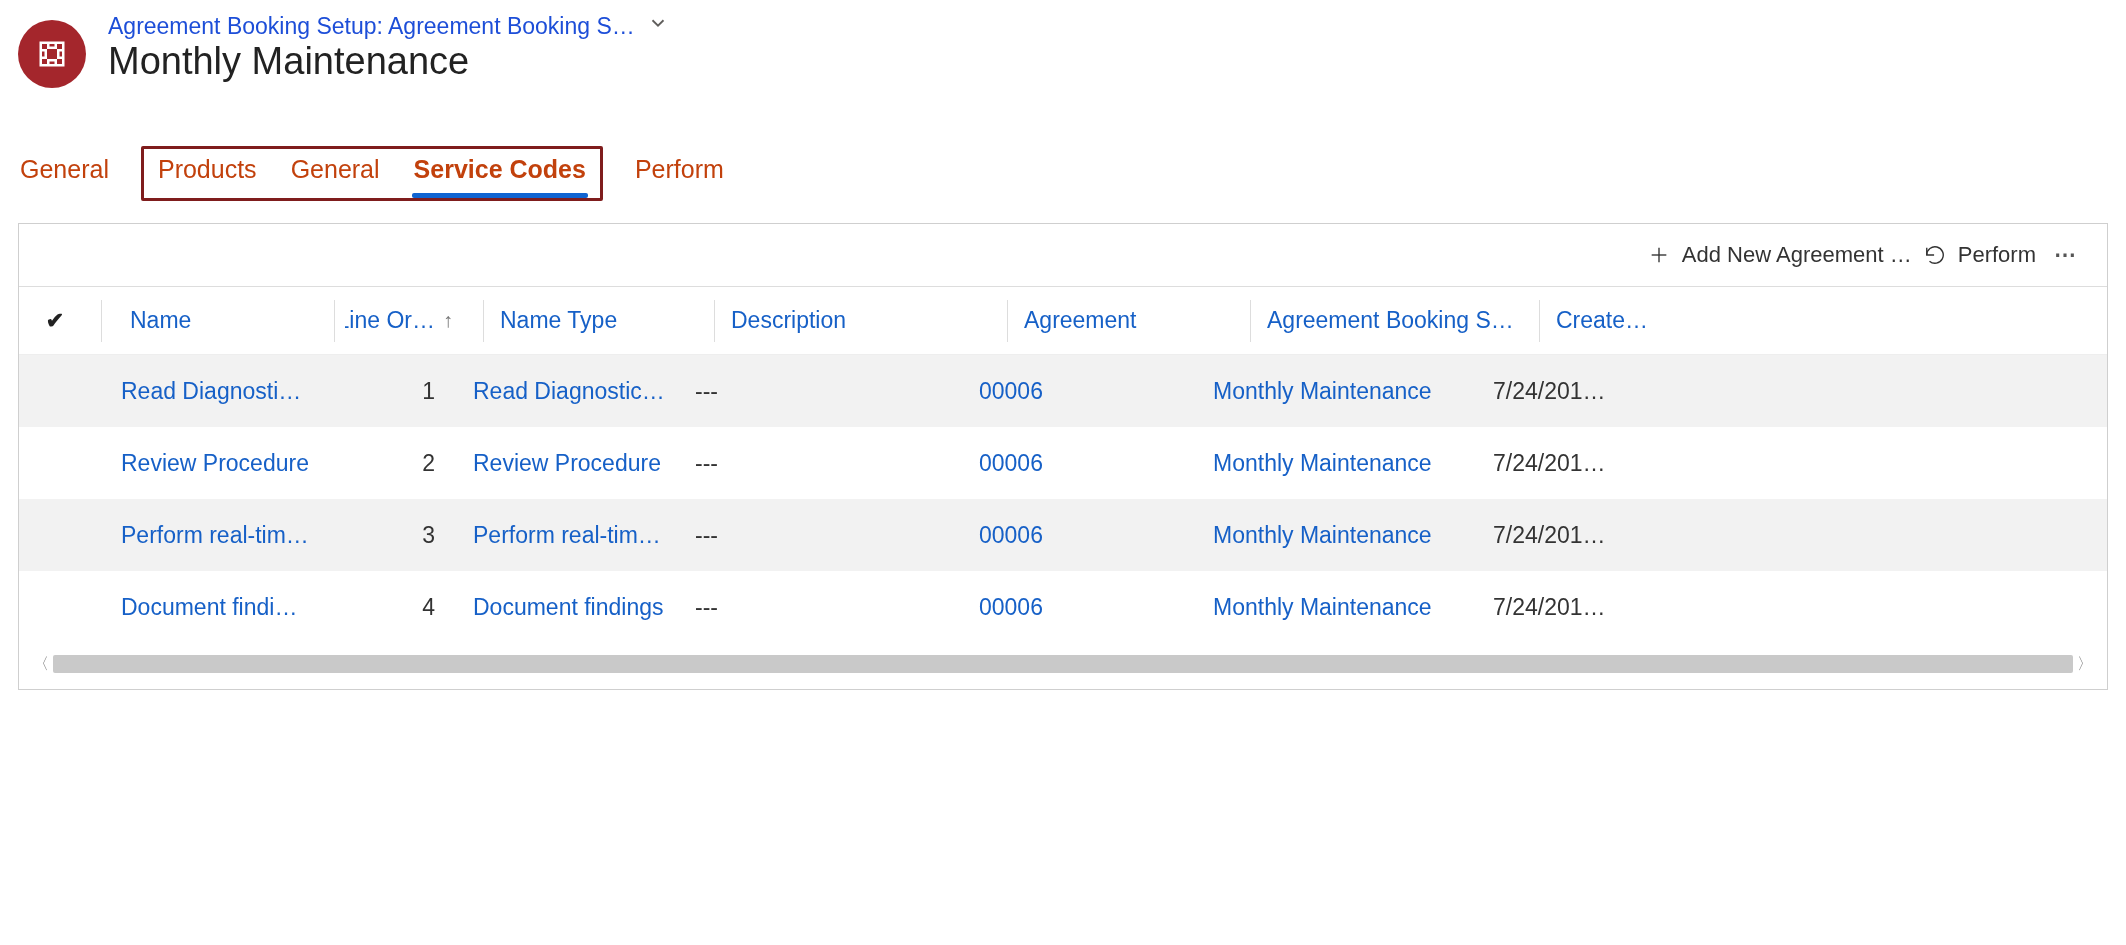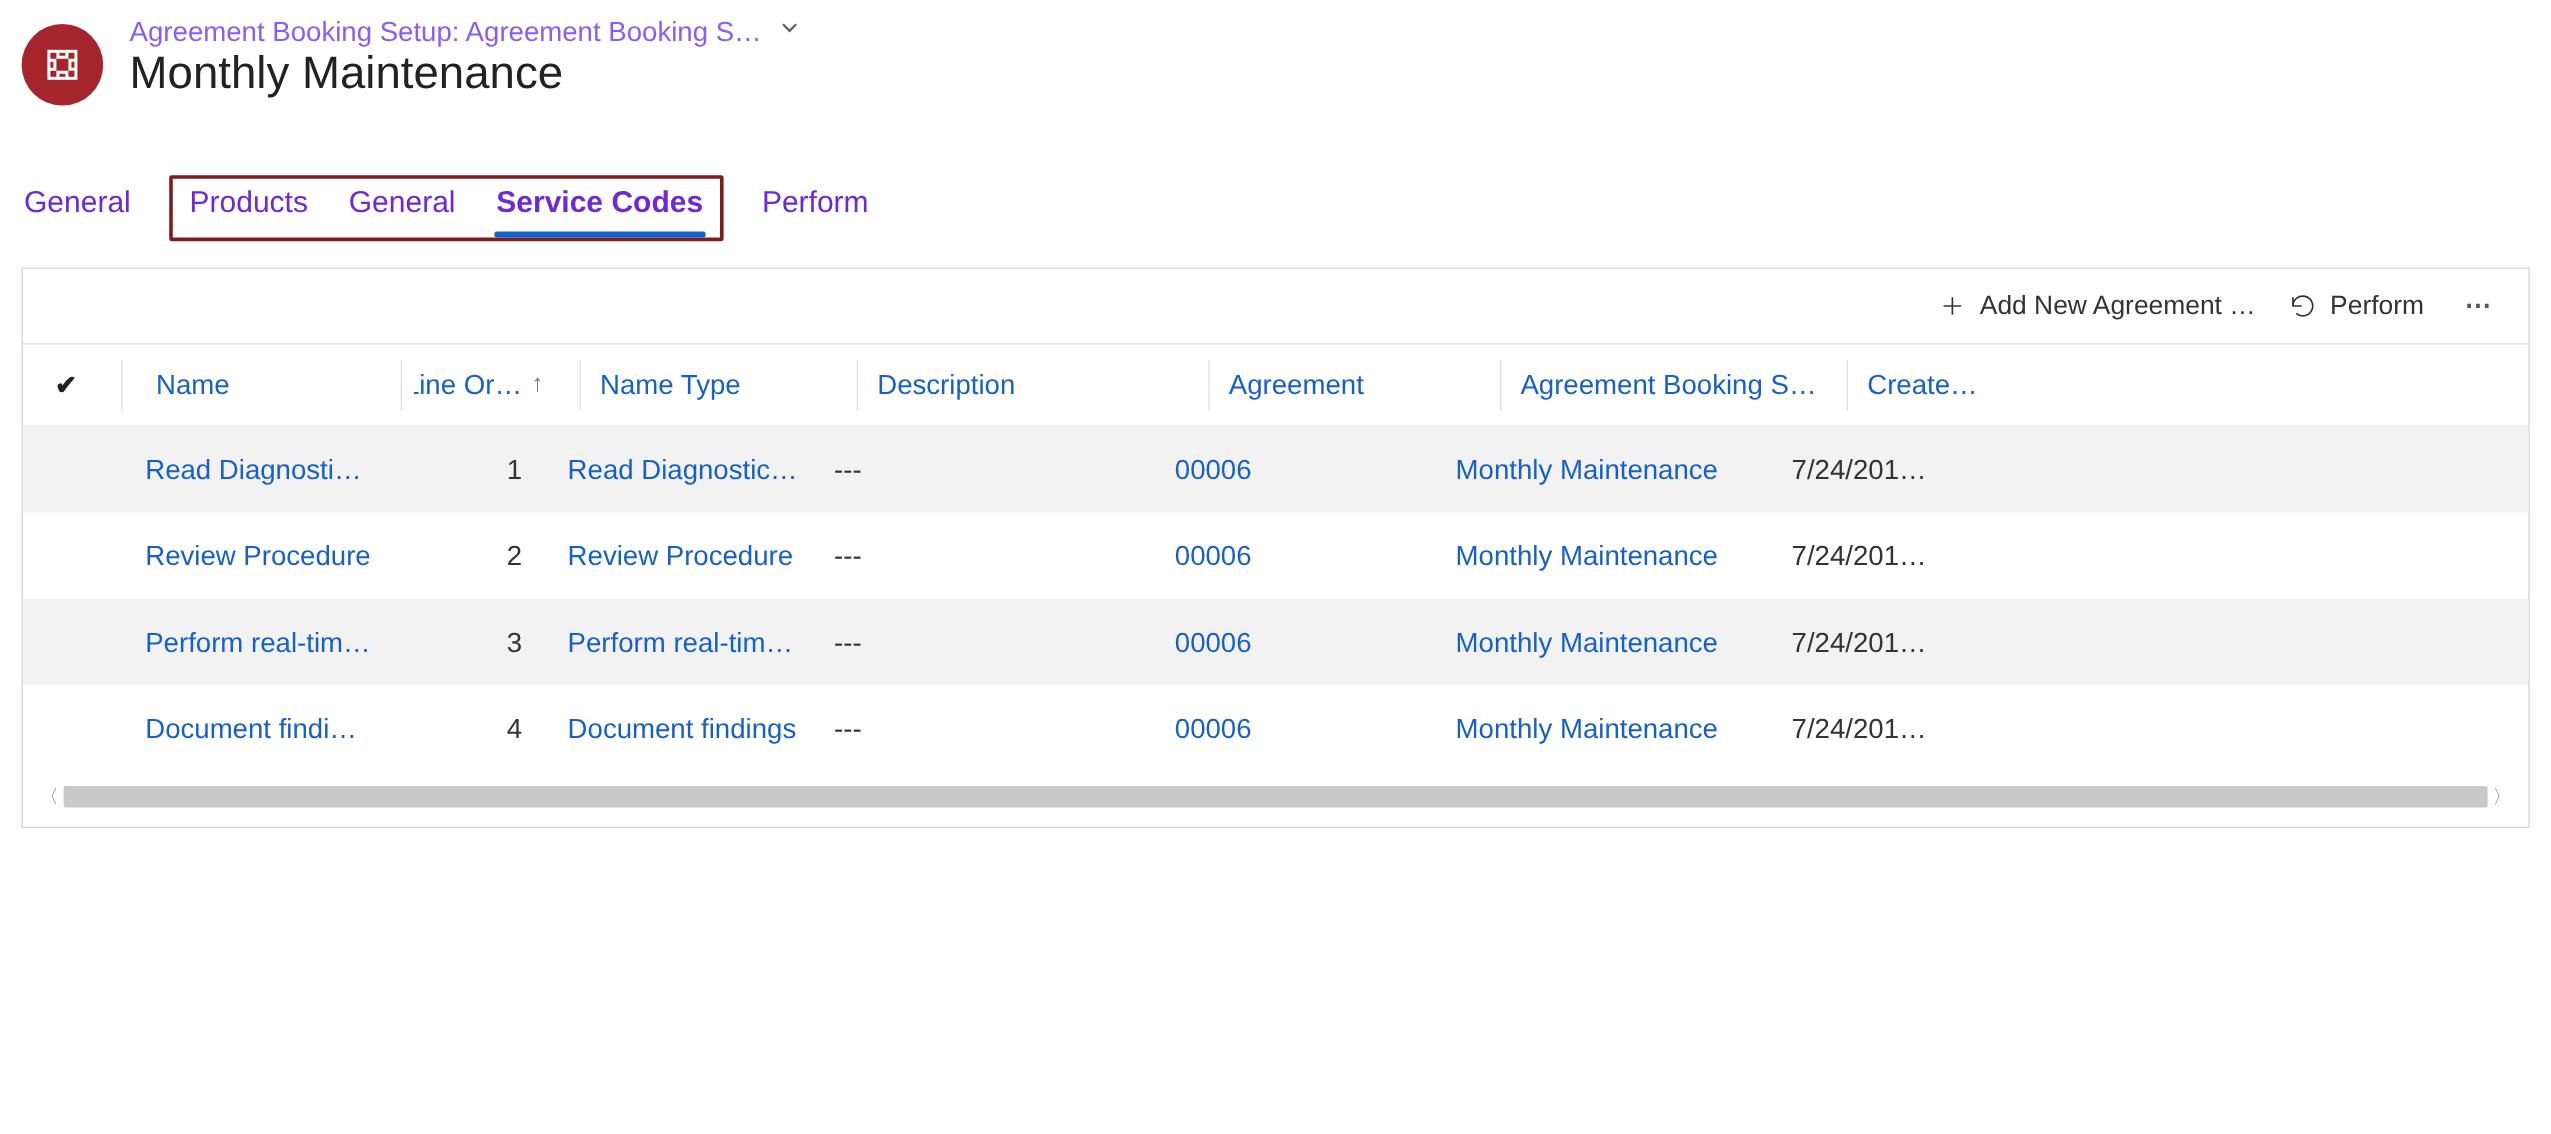--- a/index.html
+++ b/index.html
@@ -12,43 +12,43 @@
   }
   .page { padding: 12px 18px 0 18px; }
   .header-row { display: flex; align-items: flex-start; gap: 22px; }
   .entity-icon {
     width: 68px; height: 68px; border-radius: 50%;
     background: #a4262c; display:flex; align-items:center; justify-content:center;
     flex-shrink:0; margin-top:8px;
   }
   .entity-icon svg { width:30px; height:30px; fill:#fff; }
   .header-text { display:flex; flex-direction:column; gap:2px; }
-  .breadcrumb-row { display:flex; align-items:center; gap:12px; color:#8b5cf6; font-size:23px; }
+  .breadcrumb-row { display:flex; align-items:center; gap:12px; color:#1d4ed8; font-size:23px; }
   .breadcrumb-row .chev { color:#605e5c; }
   .page-title { font-size:38px; font-weight:400; color:#222; line-height:1.05; }
 
-  .tabs-row { margin-top:58px; display:flex; gap:30px; align-items:center; font-size:25px; color:#6d28d9; }
+  .tabs-row { margin-top:58px; display:flex; gap:30px; align-items:center; font-size:25px; color:#c2410c; }
   .tab { padding: 6px 2px 14px 2px; cursor:pointer; position:relative; }
   .tab.active { font-weight:600; }
   .tab.active::after {
     content:""; position:absolute; left:0; right:0; bottom:0; height:5px;
     background:#0f64d2; border-radius:2px;
   }
   .highlight-box {
     border:3px solid #7f1d1d; border-radius:2px; padding:0 12px 0 12px;
     display:flex; gap:30px;
   }
 
   .grid-panel {
     margin-top:22px; border:1px solid #cfcfcf; background:#fff;
     padding:0;
   }
   .grid-toolbar {
     display:flex; justify-content:flex-end; align-items:center;
-    gap:28px; padding:18px 22px 18px 22px; border-bottom:1px solid #ddd;
+    gap:12px; padding:18px 22px 18px 22px; border-bottom:1px solid #ddd;
     font-size:22px; color:#333;
   }
   .tb-btn { display:flex; align-items:center; gap:12px; cursor:pointer; }
   .tb-btn svg { width:22px; height:22px; stroke:#333; fill:none; stroke-width:1.5; }
   .tb-more { letter-spacing:3px; font-weight:700; color:#555; cursor:pointer; padding:0 6px; }
 
   .grid-header {
     display:flex; align-items:center; font-size:23px; color:#1660c7;
     padding:10px 0 10px 0; border-bottom:1px solid #eee;
   }

